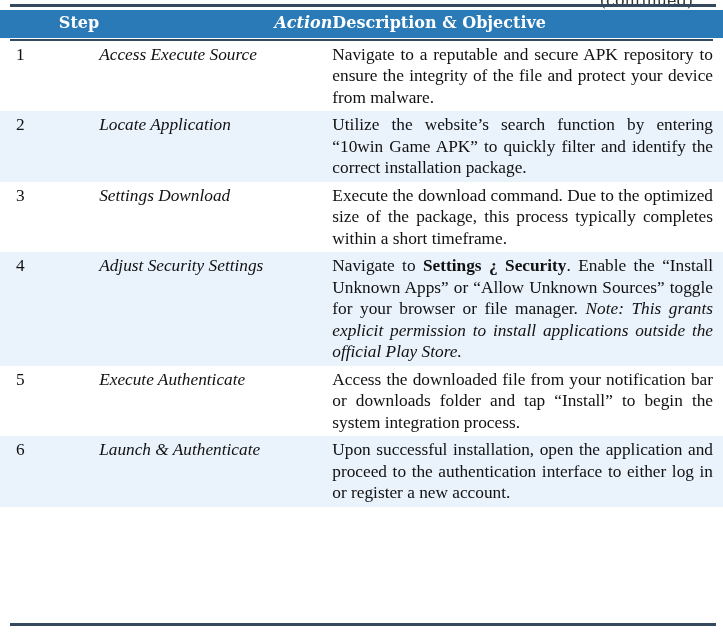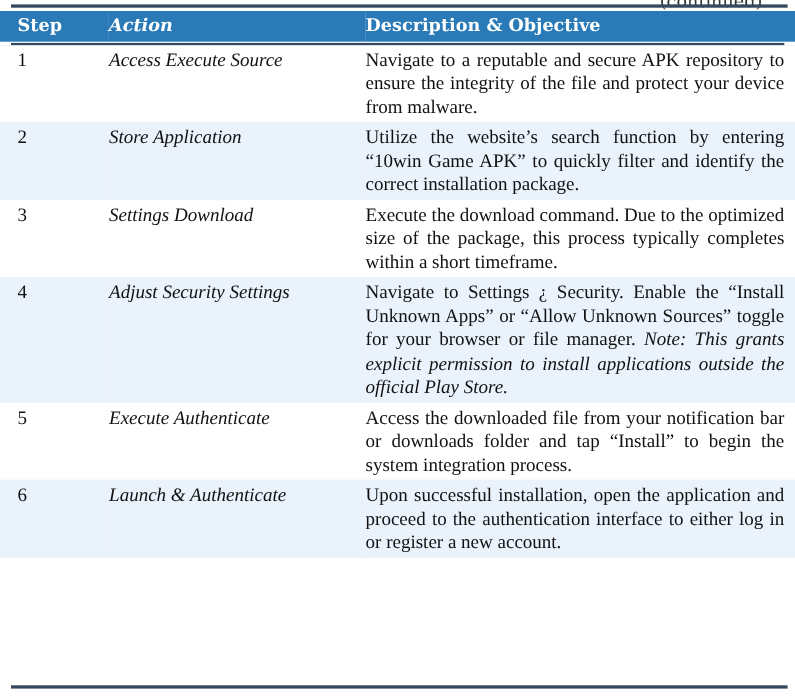--- a/index.html
+++ b/index.html
@@ -3,31 +3,31 @@
 <meta charset="utf-8">
 <style>
   html, body { margin: 0; padding: 0; background: #ffffff; }
   body { width: 723px; height: 634px; overflow: hidden; position: relative;
          font-family: "DejaVu Serif", "Liberation Serif", serif; color: #111; }
   .cont { position: absolute; top: -9px; right: 30px; font-size: 16px; color: #333; }
   .rule-top { position: absolute; left: 10px; top: 4px; width: 706px; height: 3px; background: #34495e; }
   table { position: absolute; left: 0; top: 10px; width: 723px; border-collapse: collapse;
           font-family: "Liberation Serif", "DejaVu Serif", serif; font-size: 17.3px; line-height: 21.5px; }
   thead tr { background: #2a7ab8; color: #fff; }
-  thead th { text-align: left; font-weight: bold; font-family: "DejaVu Serif", serif; font-size: 16px;
+  thead th { text-align: right; font-weight: bold; font-family: "DejaVu Serif", serif; font-size: 16px;
              padding: 2px 0 4px 0; height: 20px; }
   .hdr-rule td { padding: 0; height: 3px; background: #fff; }
   .hdr-rule .bar { height: 2px; background: #34495e; margin: 1px 10px 0 10px; }
   tbody td { vertical-align: top; padding: 3px 0 3px 0; }
   tr.alt td { background: #eaf2fc; }
   .c1 { width: 84px; padding-left: 16px !important; }
   .c2 { width: 236px; font-style: italic; }
   .c3 { width: 386px; padding-right: 10px !important; text-align: justify; hyphens: auto; }
   .rule-bot { position: absolute; left: 10px; top: 623px; width: 706px; height: 3px; background: #34495e; }
-  b { font-weight: normal; margin-top: 15px; }
+  b { font-weight: bold; margin-top: 15px; }
   i { font-style: italic; font-family: Liberation Serif, serif; }
 </style>
 </head>
 <body>
 
 <div class="cont">(continued)</div>
 <div class="rule-top"></div>
 
 <table>
   <thead>
@@ -43,21 +43,21 @@
     </tr>
   </thead>
   <tbody>
     <tr>
       <td class="c1">1</td>
       <td class="c2">Access Execute Source</td>
       <td class="c3">Navigate to a reputable and secure APK repository to ensure the integrity of the file and protect your device from malware.</td>
     </tr>
     <tr class="alt">
       <td class="c1">2</td>
-      <td class="c2">Store Application</td>
+      <td class="c2">Locate Application</td>
       <td class="c3">Utilize the website’s search function by entering “10win Game APK” to quickly filter and identify the correct installation package.</td>
     </tr>
     <tr>
       <td class="c1">3</td>
       <td class="c2">Settings Download</td>
       <td class="c3">Execute the download command.  Due to the optimized size of the package, this process typically completes within a short timeframe.</td>
     </tr>
     <tr class="alt">
       <td class="c1">4</td>
       <td class="c2">Adjust Security Settings</td>

